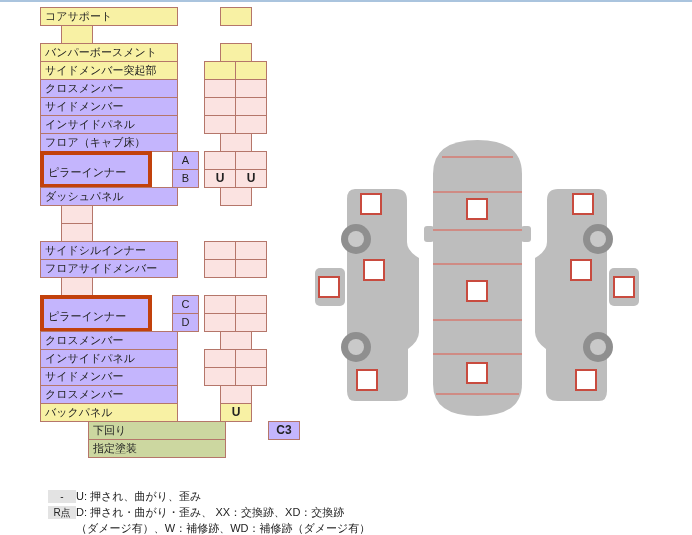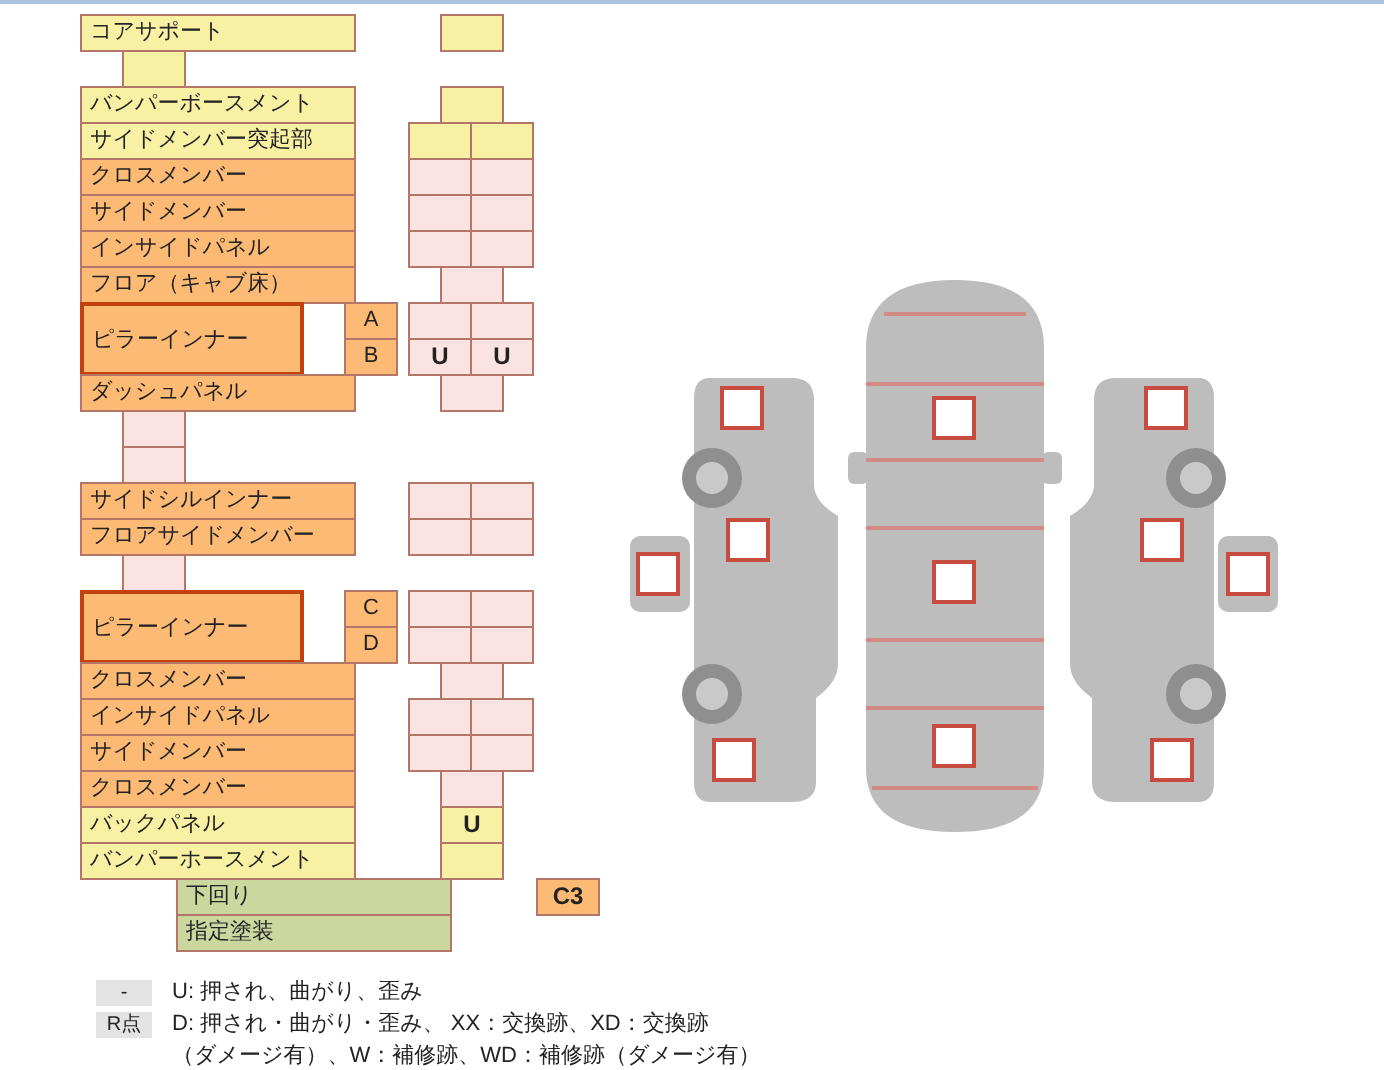--- a/index.html
+++ b/index.html
@@ -12,60 +12,60 @@
   
   .tbl{position:absolute;left:40px;top:5px;padding-top:1px;}
   .row,.pair{display:flex;margin-top:-1px;gap:21px;}
   .row{height:19px;}
   .pair{height:37px;}
   .lab{
     width:138px;box-sizing:border-box;border:1px solid #b5766a;
     font-size:11px;line-height:17px;padding-left:4px;white-space:nowrap;overflow:hidden;
   }
   .plab{
-    width:112px;box-sizing:border-box;border:2px solid #c2410c;
+    width:112px;box-sizing:border-box;border:4px solid #c2410c;
     font-size:11px;line-height:34px;padding-left:4px;white-space:nowrap;overflow:hidden;
   }
   .pcol{display:flex;flex-direction:column;}
   .srow{display:flex;height:19px;}
   .srow + .srow{margin-top:-1px;}
   .sub{
     width:27px;margin-left:-1px;box-sizing:border-box;border:1px solid #b5766a;
     font-size:11px;line-height:17px;text-align:center;
   }
   .cells{display:flex;margin-left:5px;}
   .cells.one{margin-left:21px;}
   .cell{
     width:32px;box-sizing:border-box;border:1px solid #b5766a;
     text-align:center;font-size:12px;font-weight:bold;line-height:16px;
   }
   .cell + .cell{margin-left:-1px;}
   
   .y .lab,.y .cell{background:#f8f1a4;}
-  .p .lab,.p .plab,.p .sub{background:#fdba74;}
+  .p .lab,.p .plab,.p .sub{background:#c4b5fd;}
   .p .cell{background:#fbe3e1;}
   .g .lab{background:#ccd7a0;margin-left:48px;}
-  .g .cell{background:#fdba74;}
+  .g .cell{background:#c4b5fd;}
 
   
   .diagram-svg{position:absolute;left:0;top:0;pointer-events:none;}
   .marker{
     position:absolute;width:22px;height:22px;box-sizing:border-box;
     background:#fff;border:2px solid #c84b3f;
   }
 
   
   .legend{position:absolute;left:48px;top:487px;font-size:11px;line-height:15px;}
   .legend-line{display:flex;align-items:flex-start;margin-bottom:1px;}
   .badge{
     display:inline-block;min-width:28px;box-sizing:border-box;text-align:center;
     background:#e3e3e3;font-size:10px;height:13px;line-height:13px;margin-top:1px;
   }
   .badge.empty{background:transparent;}
-  .ltext{margin-left:10px;white-space:nowrap;}
+  .ltext{margin-left:0;white-space:nowrap;}
 </style>
 </head>
 <body>
 
 <div class="stage">
 
   <div class="tbl">
 
     <div class="row y">
       <div class="lab">コアサポート</div>
@@ -237,26 +237,20 @@
         </div>
     </div>
 
     <div class="row y">
       <div class="lab">バックパネル</div>
       <div class="cells one">
           <div class="cell">U</div>
         </div>
     </div>
 
-    <div class="row y">
-      <div class="lab">バンパーホースメント</div>
-      <div class="cells one">
-          <div class="cell"></div>
-        </div>
-    </div>
 
     <div class="row g">
       <div class="lab">下回り</div>
       <div class="cells one">
           <div class="cell">C3</div>
         </div>
     </div>
 
     <div class="row g">
       <div class="lab">指定塗装</div>

